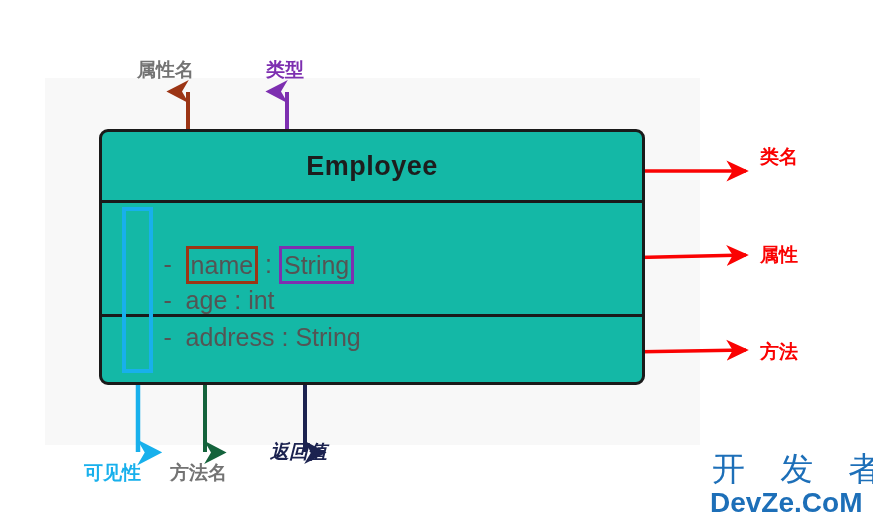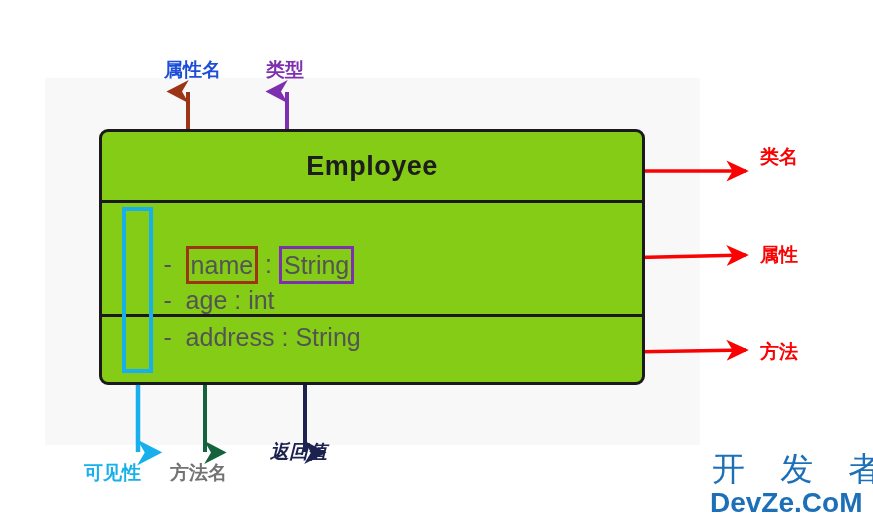--- a/index.html
+++ b/index.html
@@ -24,21 +24,21 @@
     background: #f8f8f8;
   }
 
   
   .classbox {
     position: absolute;
     left: 99px; top: 129px;
     width: 546px; height: 256px;
     border: 3px solid #1a1a1a;
     border-radius: 9px;
-    background: #84cc16;
+    background: #14b8a6;
     box-sizing: border-box;
   }
   .cb-title {
     position: absolute;
     left: 0; top: 0;
     width: 100%; height: 71px;
     display: flex;
     align-items: center;
     justify-content: center;
     box-sizing: border-box;
@@ -205,21 +205,21 @@
       </div>
       <div class="member">
         <span class="vis">-</span><span>address</span><span> : </span><span>String</span>
       </div>
     </div>
 
   </div>
 
   <div class="vis-box"></div>
 
-  <div class="label" style="left:164px; top:57px; color:#1d4ed8;">属性名</div>
+  <div class="label" style="left:137px; top:57px; color:#737373;">属性名</div>
   <div class="label" style="left:266px; top:57px; color:#7d2fb0;">类型</div>
 
   <div class="label" style="left:760px; top:144px; color:#fa0202;">类名</div>
   <div class="label" style="left:760px; top:242px; color:#fa0202;">属性</div>
   <div class="label" style="left:760px; top:339px; color:#fa0202;">方法</div>
 
   <div class="label" style="left:84px; top:460px; color:#18b0ec;">可见性</div>
   <div class="label" style="left:170px; top:460px; color:#737373;">方法名</div>
   <div class="label" style="left:270px; top:439px; color:#1c2350;font-style:italic;">返回值</div>
 

